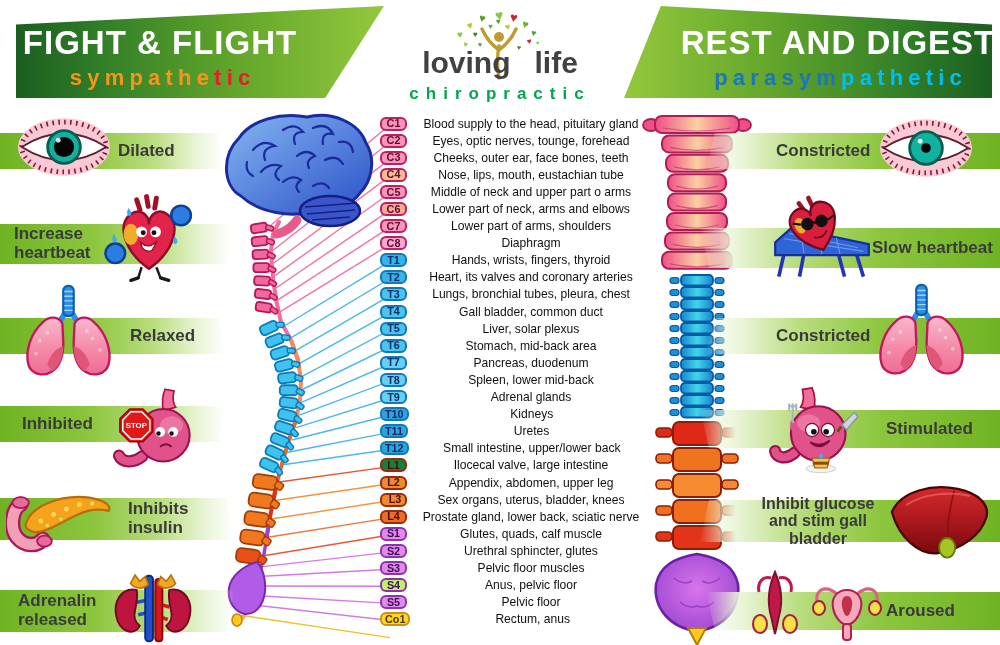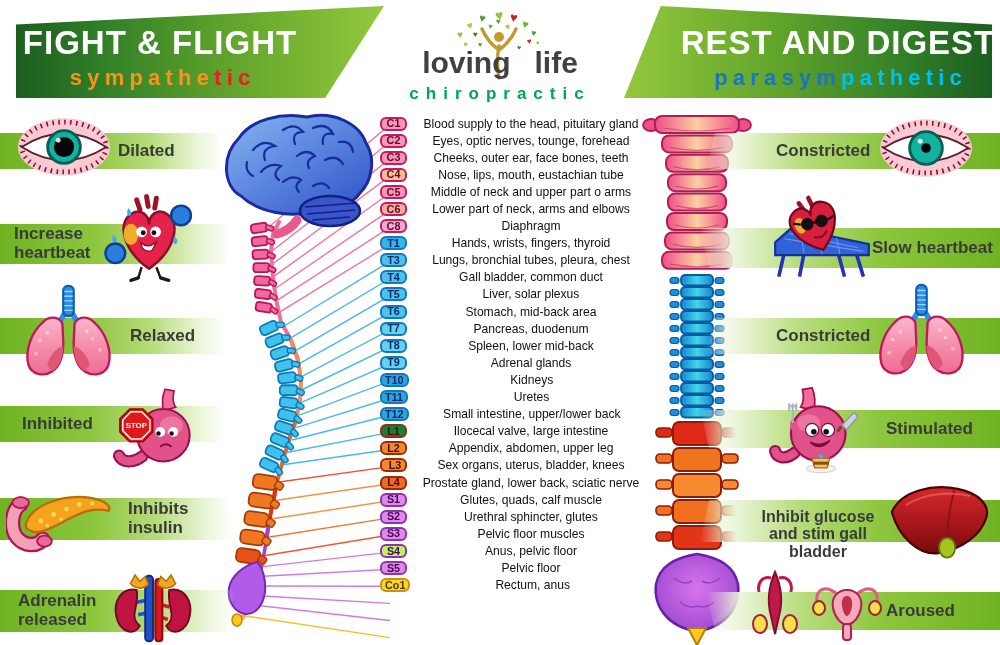--- a/index.html
+++ b/index.html
@@ -257,26 +257,34 @@
       </div>
       <div class="level-row">
         <span class="level-badge" style="background: rgb(249, 149, 189); border-color: rgb(194, 29, 94); color: rgb(93, 13, 42);">C5</span>
         <div class="level-text">Middle of neck and upper part o arms</div>
       </div>
       <div class="level-row">
         <span class="level-badge" style="background: rgb(248, 171, 150); border-color: rgb(194, 29, 94); color: rgb(93, 13, 42);">C6</span>
         <div class="level-text">Lower part of neck, arms and elbows</div>
       </div>
       <div class="level-row">
+        <span class="level-badge" style="background: rgb(249, 149, 189); border-color: rgb(194, 29, 94); color: rgb(93, 13, 42);">C7</span>
+        <div class="level-text">Lower part of arms, shoulders</div>
+      </div>
+      <div class="level-row">
         <span class="level-badge" style="background: #f9a8d4; border-color: rgb(194, 29, 94); color: rgb(93, 13, 42);">C8</span>
         <div class="level-text">Diaphragm</div>
       </div>
       <div class="level-row">
         <span class="level-badge" style="background: rgb(56, 178, 233); border-color: rgb(14, 123, 184); color: rgb(13, 45, 102);">T1</span>
         <div class="level-text">Hands, wrists, fingers, thyroid</div>
+      </div>
+      <div class="level-row">
+        <span class="level-badge" style="background: rgb(56, 178, 233); border-color: rgb(14, 123, 184); color: rgb(13, 45, 102);">T2</span>
+        <div class="level-text">Heart, its valves and coronary arteries</div>
       </div>
       <div class="level-row">
         <span class="level-badge" style="background: rgb(76, 194, 239); border-color: rgb(14, 123, 184); color: rgb(13, 45, 102);">T3</span>
         <div class="level-text">Lungs, bronchial tubes, pleura, chest</div>
       </div>
       <div class="level-row">
         <span class="level-badge" style="background: rgb(76, 194, 239); border-color: rgb(14, 123, 184); color: rgb(13, 45, 102);">T4</span>
         <div class="level-text">Gall bladder, common duct</div>
       </div>
       <div class="level-row">
@@ -650,21 +658,21 @@
 <stop offset="0" stop-color="#d8282c"></stop>
             <stop offset="1" stop-color="#7a0a0e"></stop>
           </linearGradient>
         </defs>
 <path d="M6,36 C16,12 52,4 80,10 C104,15 116,28 112,42 C106,62 84,78 58,82 C36,85 14,64 6,36 Z" fill="url(#gLi4)" stroke="#4a0404" stroke-width="2.5"></path>
 <path d="M76,12 C70,34 66,56 70,80" fill="none" stroke="#8c1014" stroke-width="2"></path>
 <path d="M22,28 C40,16 70,12 94,18" fill="none" stroke="#f08080" stroke-width="2.5" opacity=".5"></path>
 <ellipse cx="68" cy="76" rx="9" ry="11" fill="#a7c520" stroke="#5f7d0c" stroke-width="2"></ellipse>
       </svg>
     </div>
-    <div class="effect-label" style="left: 748px; top: 500px; width: 140px; height: 42px; justify-content: center; text-align: center; font-size: 16px; margin-top: 13px;">Inhibit glucose and stim gall bladder</div>
+    <div class="effect-label" style="left: 748px; top: 500px; width: 140px; height: 42px; justify-content: center; text-align: center; font-size: 16px;">Inhibit glucose and stim gall bladder</div>
     <div class="ribbon R sD" style="left: 706px; top: 592px; width: 294px; height: 38px;"></div>
     <div class="effect-icon" style="left: 748px; top: 568px; width: 136px; height: 76px;">
       <svg viewBox="0 0 130 76" preserveAspectRatio="xMidYMid meet">
 <g>
 <path d="M20,10 C12,8 6,14 8,24" fill="none" stroke="#c01848" stroke-width="3"></path>
 <path d="M28,10 C36,8 42,14 40,24" fill="none" stroke="#c01848" stroke-width="3"></path>
 <path d="M24,4 C18,18 16,34 20,48 L24,66 L28,48 C32,34 30,18 24,4 Z" fill="#c01848" stroke="#801030" stroke-width="2"></path>
 <ellipse cx="9" cy="56" rx="7" ry="9" fill="#f5e04a" stroke="#a02040" stroke-width="2"></ellipse>
 <ellipse cx="39" cy="56" rx="7" ry="9" fill="#f5e04a" stroke="#a02040" stroke-width="2"></ellipse>
         </g>

